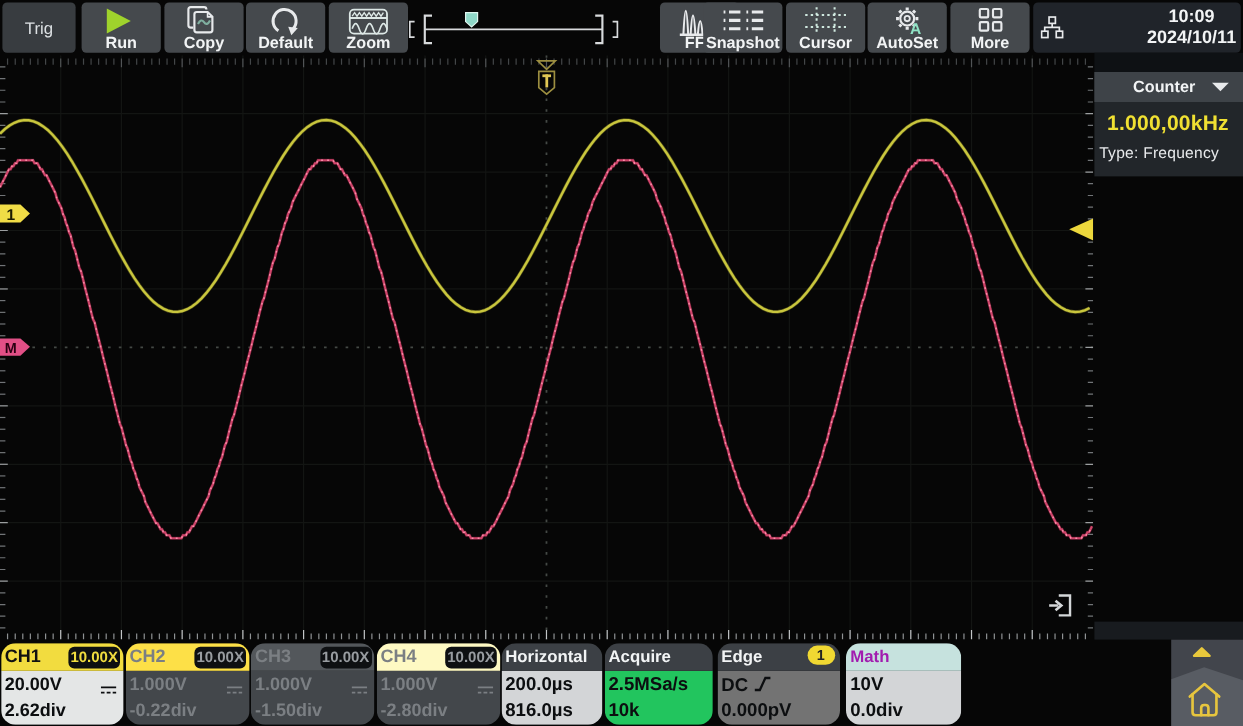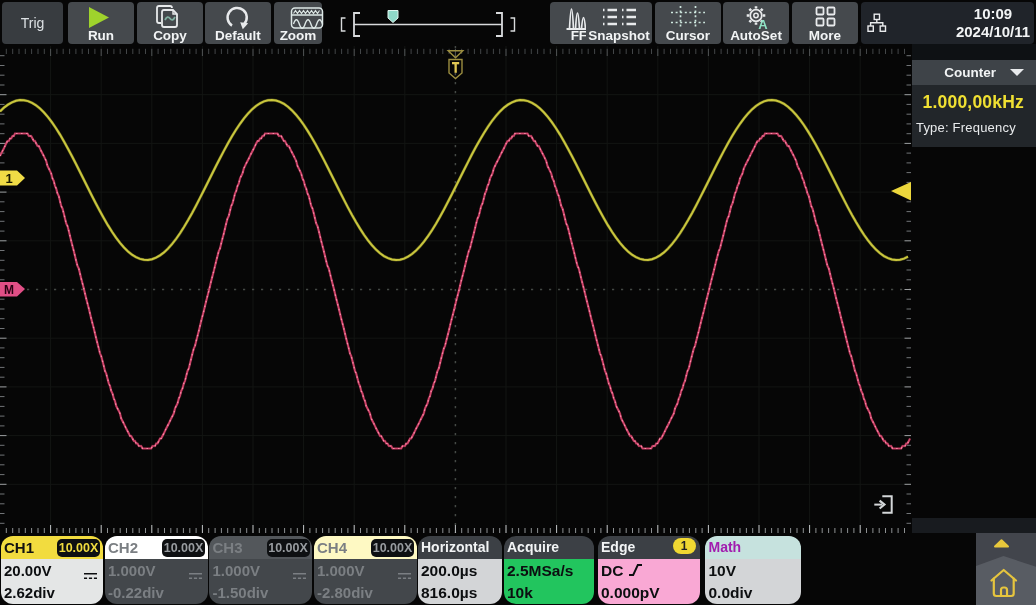--- a/index.html
+++ b/index.html
@@ -37,21 +37,21 @@
   </div>
 <div class="btn" style="left:205px;width:66px">
     <svg class="ic" width="66" height="28" viewBox="0 0 66 28">
       <g fill="none" stroke="#e8eaec" stroke-width="2.5">
 <path d="M27.0 22.6 A 9.6 9.6 0 1 1 39.3 20.9"></path>
       </g>
 <polygon points="35.2,19.2 43.2,20.3 37.8,26.3" fill="#e8eaec"></polygon>
     </svg>
     <div class="lb">Default</div>
   </div>
-<div class="btn" style="left:274px;width:48px">
+<div class="btn" style="left:274px;width:66px">
     <svg class="ic" width="66" height="28" viewBox="0 0 66 28">
       <g fill="none" stroke="#dde8e6" stroke-width="1.5">
 <rect x="17.5" y="5" width="31" height="20" rx="3.5"></rect>
 <path d="M17.5 12 L48.5 12"></path>
 <path d="M19.5 10.5 l2 -3 l2 3 l2 -3 l2 3 l2 -3 l2 3 l2 -3 l2 3 l2 -3 l2 3 l2 -3 l2 3 l2 -3" stroke-width="1.1"></path>
 <path d="M19.5 21 q2.9 -8.5 5.8 0 t5.8 0 t5.8 0 t5.8 0 t5.8 0" stroke-width="1.4"></path>
       </g>
     </svg>
     <div class="lb">Zoom</div>
   </div>
@@ -588,21 +588,21 @@
 <div class="row">20.00V<span class="dcic"><svg width="13" height="10" viewBox="0 0 13 10">
             <g stroke="#0c0e10" stroke-width="1.6">
               <path d="M0 2.8 L13 2.8"></path>
               <path d="M0 7.2 L3.1 7.2 M4.9 7.2 L8.1 7.2 M9.9 7.2 L13 7.2"></path>
             </g>
           </svg></span></div>
 <div class="row">2.62div</div>
     </div>
   </div>
 <div class="blk" style="left:104.5px;width:103px">
-<div class="bhd" style="background:#ffffff;color:#7b7f83">CH2<span class="badge" style="background:#0e1012;color:#989ca0">10.00X</span></div>
+<div class="bhd" style="background:#fde047;color:#7b7f83">CH2<span class="badge" style="background:#0e1012;color:#989ca0">10.00X</span></div>
 <div class="bbody" style="background:#43474b;color:#7b7f83">
 <div class="row">1.000V<span class="dcic"><svg width="13" height="10" viewBox="0 0 13 10">
             <g stroke="#7b7f83" stroke-width="1.6">
               <path d="M0 2.8 L13 2.8"></path>
               <path d="M0 7.2 L3.1 7.2 M4.9 7.2 L8.1 7.2 M9.9 7.2 L13 7.2"></path>
             </g>
           </svg></span></div>
 <div class="row">-0.22div</div>
     </div>
   </div>
@@ -639,21 +639,21 @@
   </div>
 <div class="blk info" style="left:503.5px;width:90px">
 <div class="bhd" style="background:#3c4045;color:#f2f4f5">Acquire</div>
 <div class="bbody" style="background:#22c55e;color:#0c0e10">
 <div class="row">2.5MSa/s</div>
 <div class="row">10k</div>
     </div>
   </div>
 <div class="blk info" style="left:597.5px;width:102px">
 <div class="bhd" style="background:#3c4045;color:#f2f4f5">Edge<span style="position:absolute;right:4px;top:2px;width:23px;height:16px;background:#f0d832;border-radius:8px;color:#222;font-size:12px;font-weight:bold;text-align:center;line-height:16px">1</span></div>
-<div class="bbody" style="background:#f9a8d4;color:#0c0e10">
+<div class="bbody" style="background:#737373;color:#0c0e10">
 <div class="row">DC <span style="position:relative;top:2px"><svg width="16" height="16" viewBox="0 0 16 16">
             <path d="M1 13 L5.2 13 L9.8 3 L14 3" fill="none" stroke="#0c0e10" stroke-width="1.9"></path>
           </svg></span></div>
 <div class="row">0.000pV</div>
     </div>
   </div>
 <div class="blk info" style="left:705px;width:96px">
 <div class="bhd" style="background:#c6e2de;color:#a21caf">Math</div>
 <div class="bbody" style="background:#d3d5d7;color:#0c0e10">
 <div class="row">10V</div>

